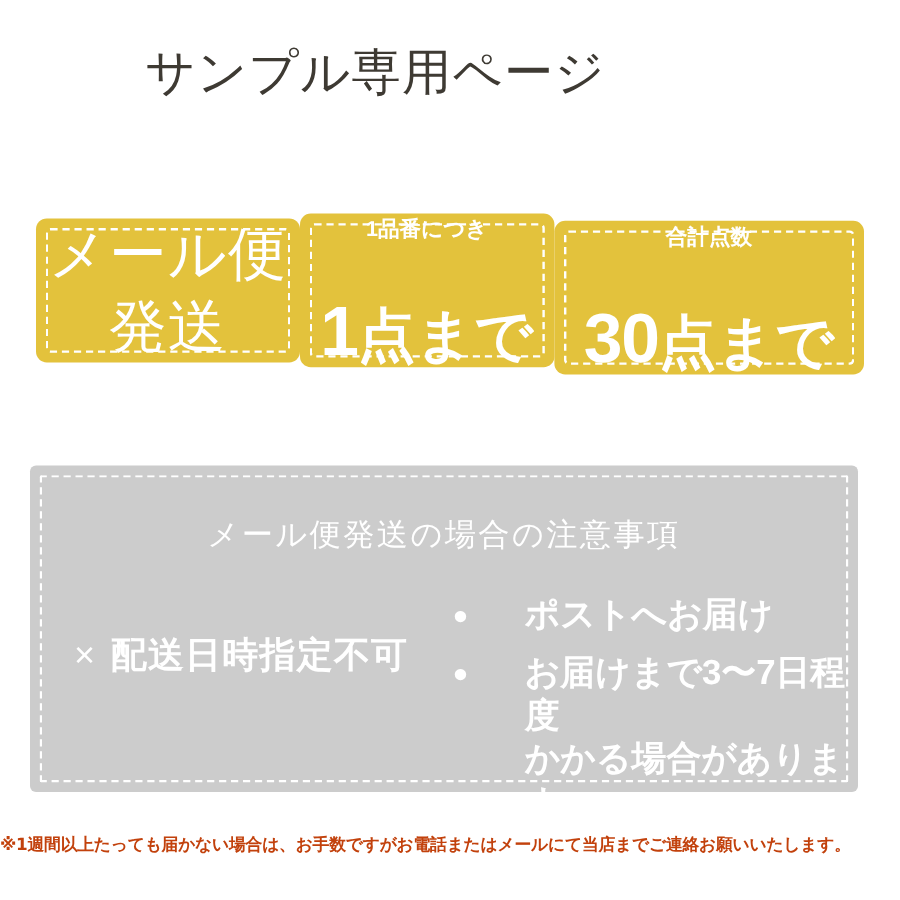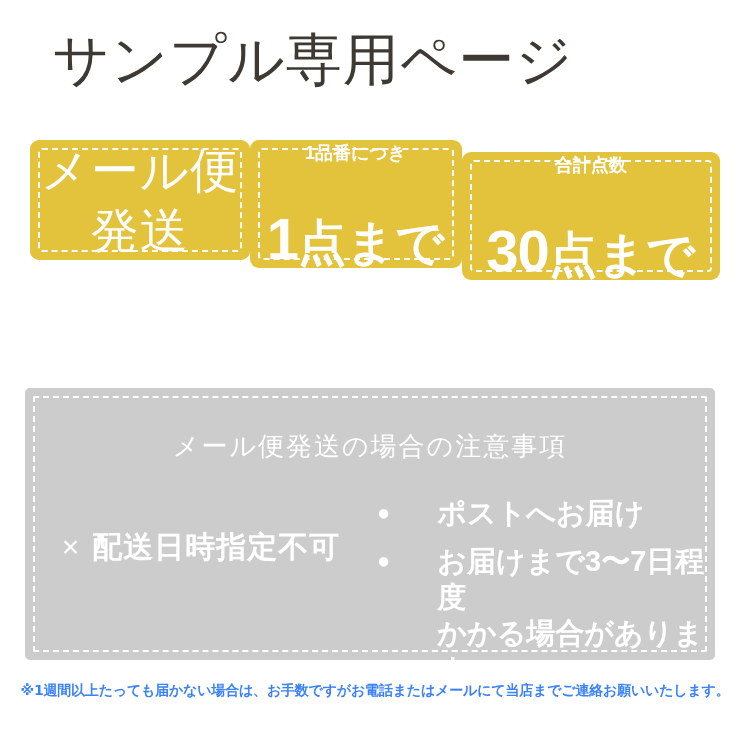--- a/index.html
+++ b/index.html
@@ -22,39 +22,39 @@
     box-sizing: border-box;
   }
 
   
   .page-title {
     position: absolute;
     left: 0;
     top: 26px;
     width: 626px;
     text-align: center;
-    font-size: 56px;
+    font-size: 41px;
     line-height: 68px;
     letter-spacing: 1px;
     color: #3e3a33;
     font-family: "DejaVu Sans", "Liberation Sans", sans-serif;
     font-weight: 400;
     white-space: nowrap;
   }
 
   
   .cards-row {
     position: absolute;
     left: 30px;
-    top: 140px;
+    top: 128px;
     width: 690px;
     height: 228px;
     display: flex;
     justify-content: space-between;
-    align-items: flex-start;
+    align-items: center;
     border-radius: 29px;
   }
 
   .card {
     position: relative;
     background: #e3c23c;
     border-radius: 9px;
     box-sizing: border-box;
     display: flex;
     flex-direction: column;
@@ -216,24 +216,24 @@
     font-weight: 700;
     letter-spacing: 0px;
     margin-left: 37px;
   }
   .bullet-text .l2 { display: block; }
 
   
   .footer-note {
     position: absolute;
     left: 0;
-    top: 680px;
-    width: 750px;
+    top: 694px;
+    width: 602px;
     text-align: center;
-    color: #3b82f6;
+    color: #c2410c;
     font-size: 14px;
     line-height: 20px;
     font-weight: 700;
     letter-spacing: -0.2px;
     white-space: nowrap;
     font-family: "DejaVu Sans", "Liberation Sans", sans-serif;
   }
 </style>
 </head>
 <body>

